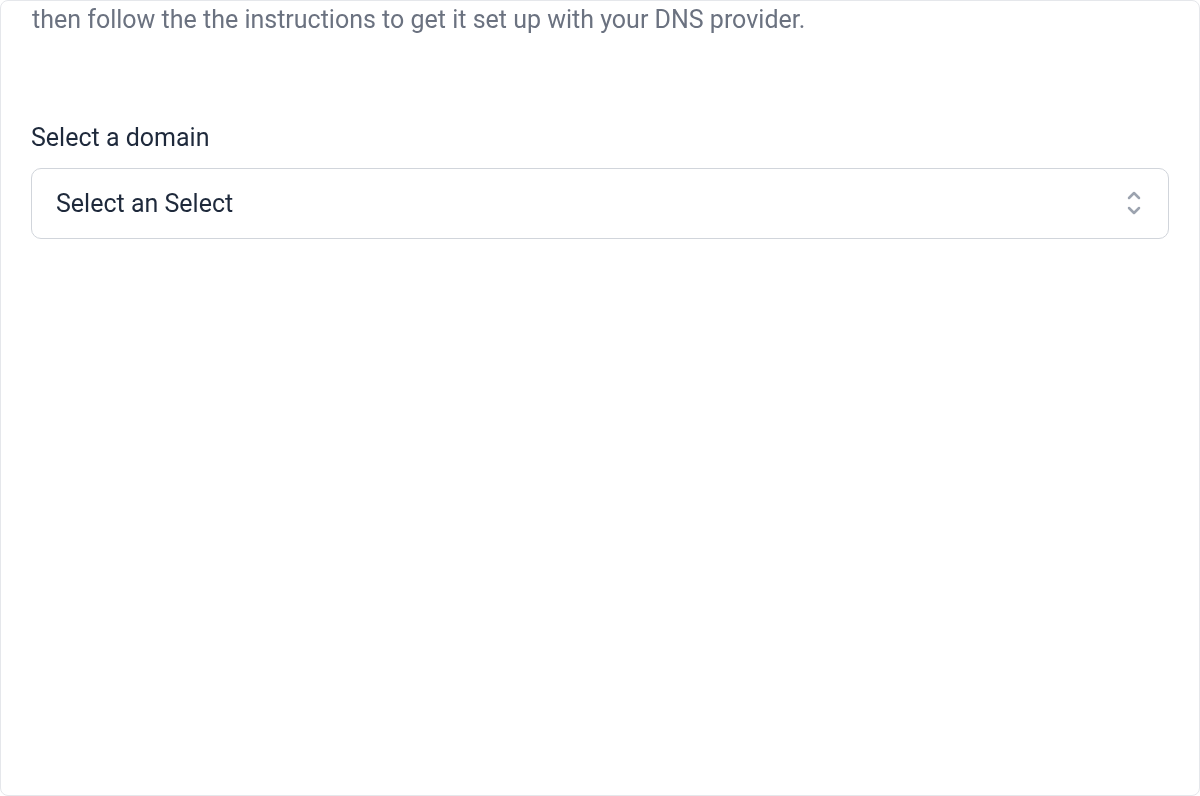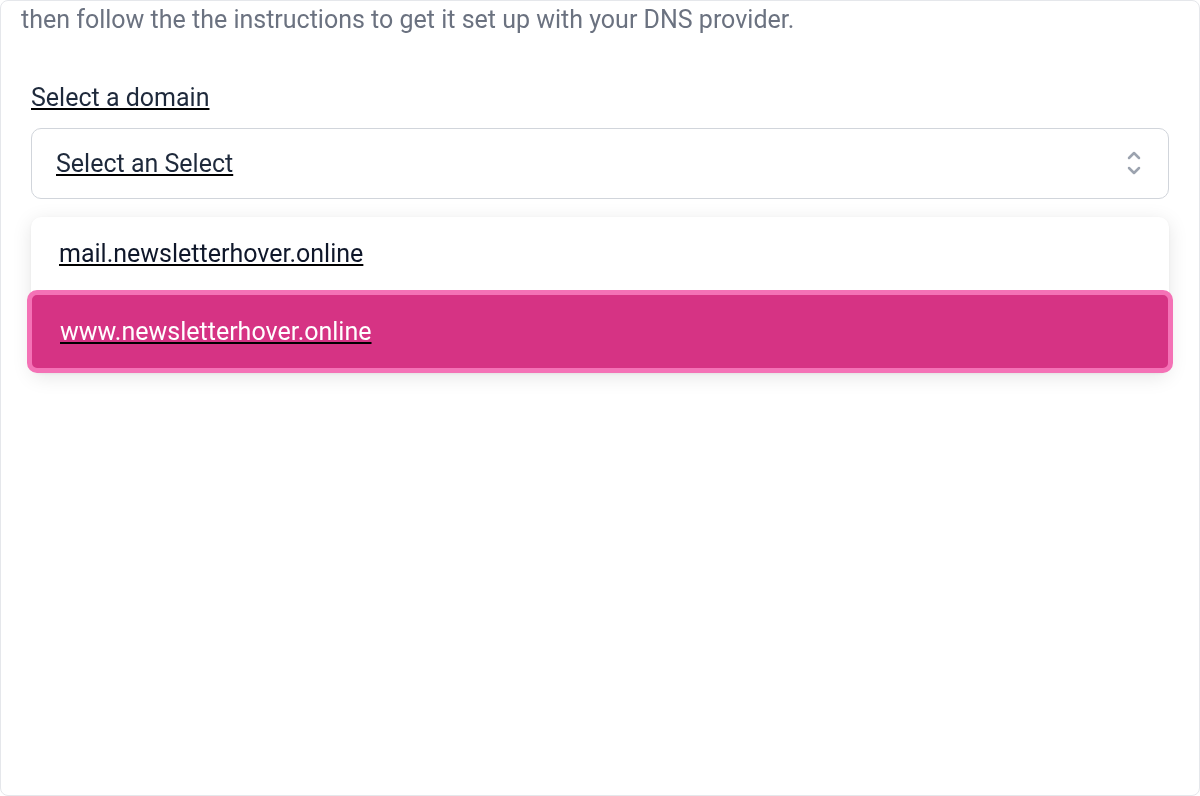--- a/index.html
+++ b/index.html
@@ -20,27 +20,26 @@
       border-radius: 8px;
       margin: 0;
       padding: 0;
       height: 100%;
       background: #ffffff;
     }
     .description {
       color: #6b7280;
       font-size: 25px;
       line-height: 1.5;
-      padding: 0 20px;
+      padding: 0 31px;
       margin-top: 0;
     }
     .form-section {
       padding: 0 30px;
-      margin-top: 44px;
-      text-decoration: underline;
+      margin-top: 84px;
     }
     .label {
       color: #1e293b;
       font-size: 25px;
       font-weight: 400;
       margin-bottom: 16px;
       display: block;
     }
     .select-trigger {
       width: 100%;
@@ -106,22 +105,14 @@
     <div class="select-trigger">
       <span class="select-trigger-text">Select an Select</span>
       <span class="chevron-icon">
         <svg width="20" height="28" viewBox="0 0 20 28" fill="none" stroke="currentColor" stroke-width="2.5" stroke-linecap="round" stroke-linejoin="round">
           <polyline points="5,9 10,4 15,9"></polyline>
           <polyline points="5,19 10,24 15,19"></polyline>
         </svg>
       </span>
     </div>
 
-    <div class="dropdown">
-      <div class="dropdown-option first">
-        <span>mail.newsletterhover.online</span>
-      </div>
-      <div class="dropdown-option highlighted">
-        <span>www.newsletterhover.online</span>
-      </div>
-    </div>
   </div>
 </div>
 
 </body></html>

